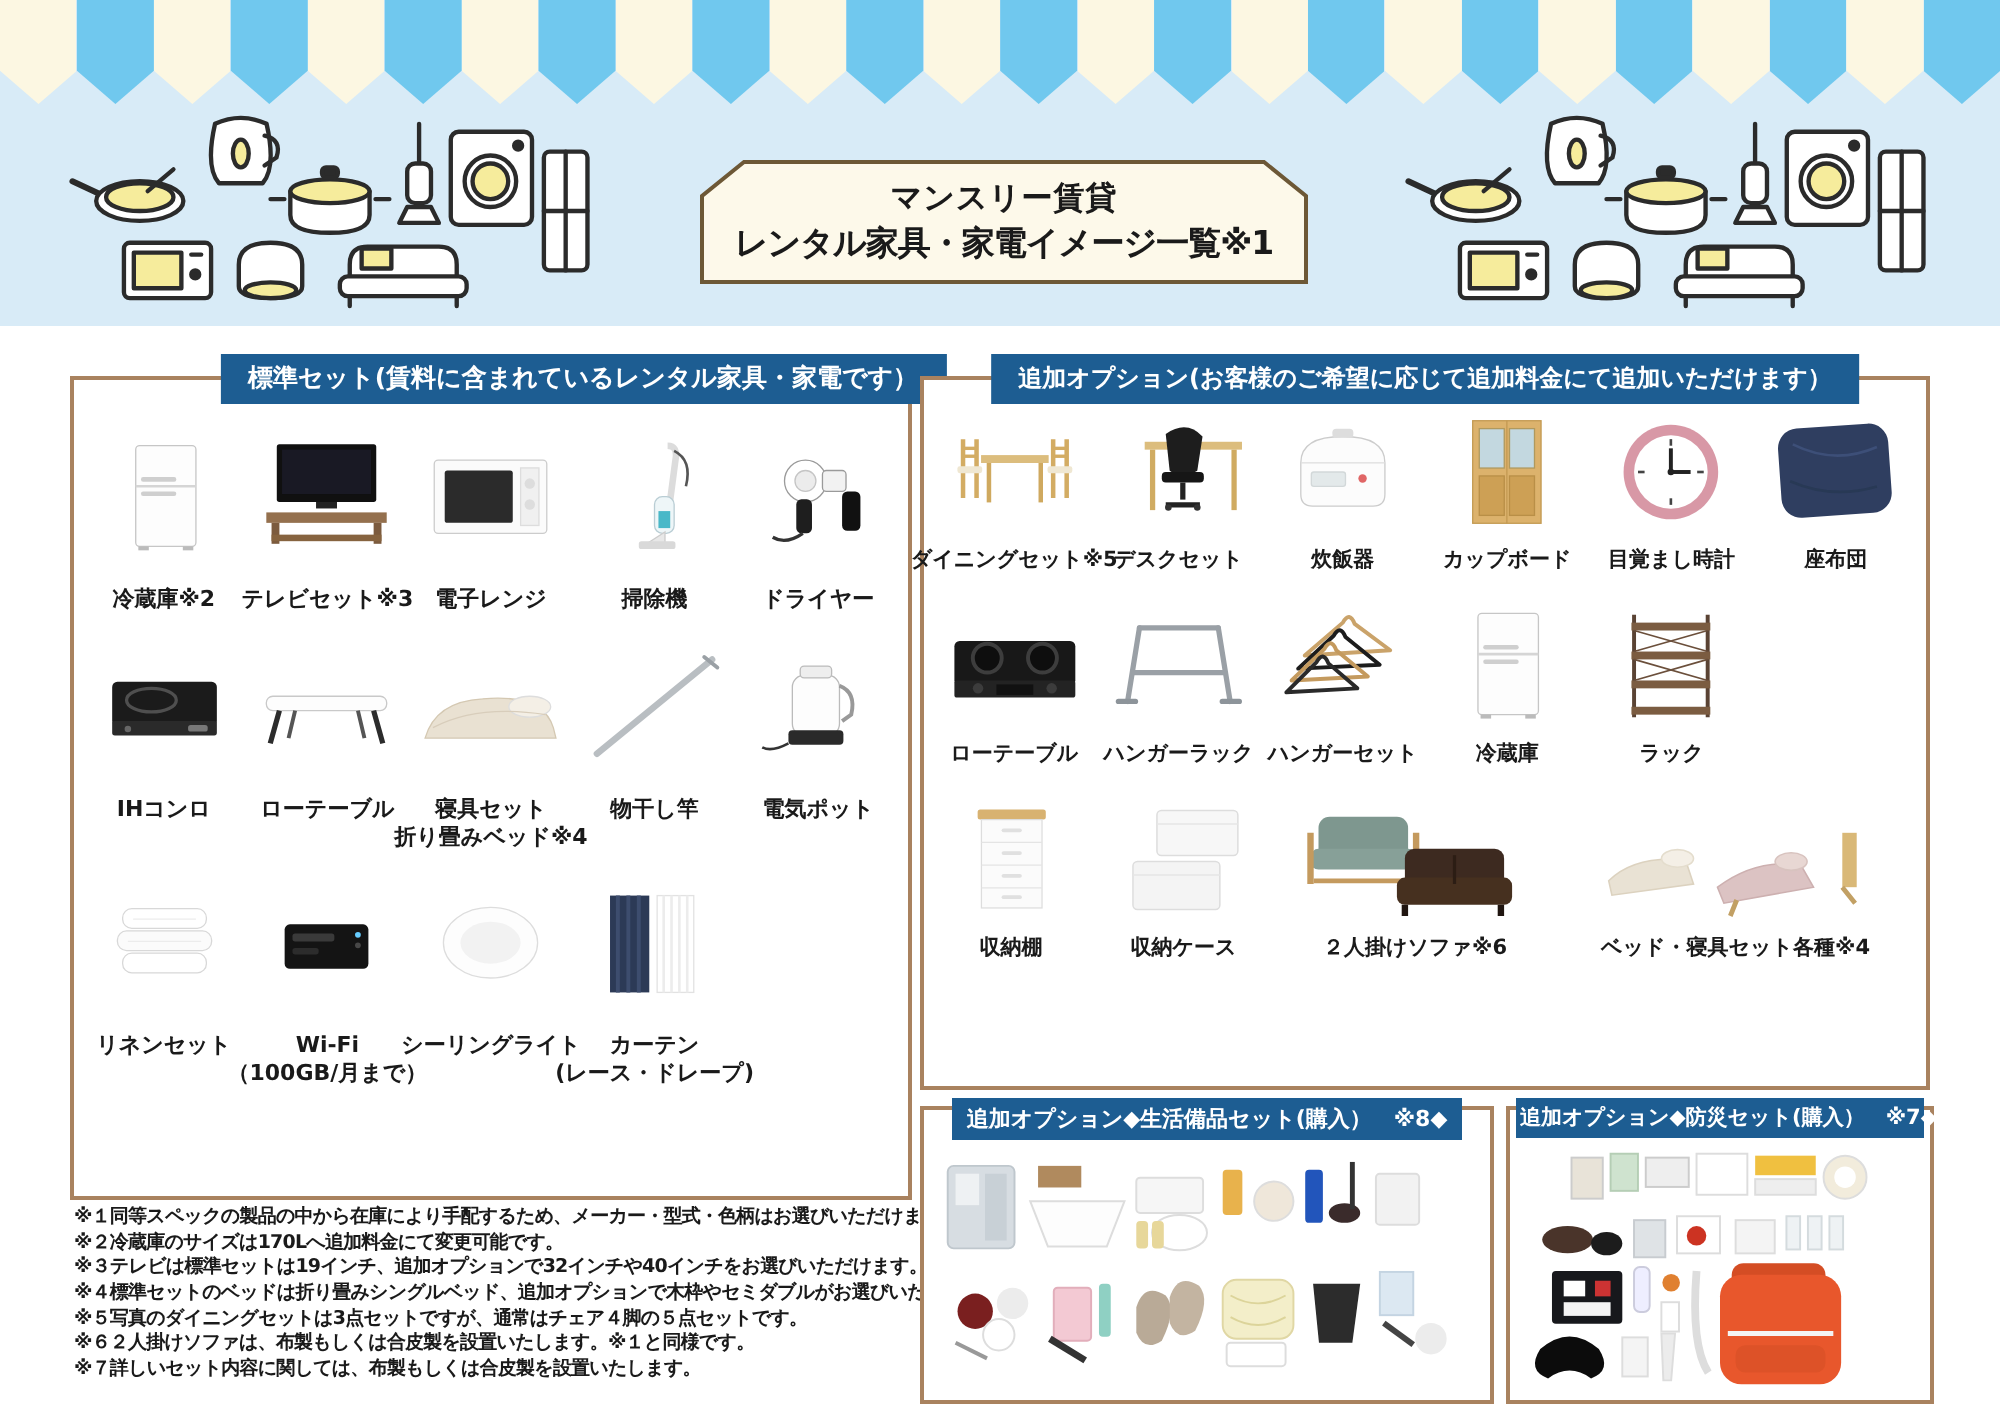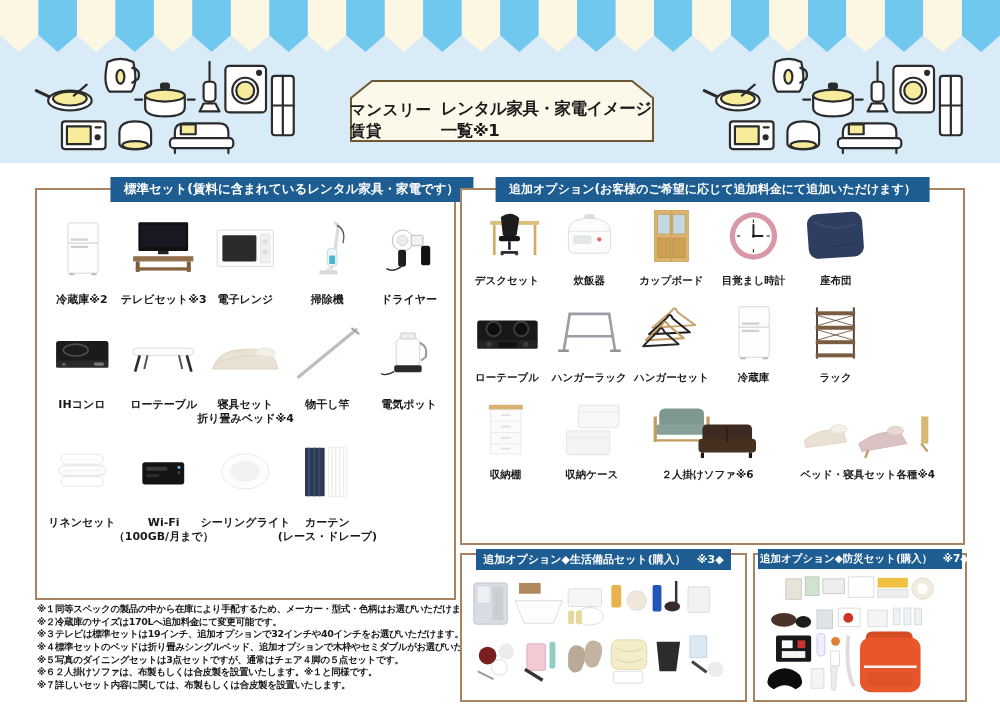--- a/index.html
+++ b/index.html
@@ -11,21 +11,21 @@
   .awning{position:absolute;top:0;left:0;right:0;height:52px;display:flex;}
   .stripe{flex:1;height:100%;clip-path:polygon(0 0,100% 0,100% 68%,50% 100%,0 68%);}
   .s-cream{background:#fcf7e2;}
   .s-blue{background:#70c8ee;}
   .cluster{position:absolute;top:54px;width:272px;height:104px;}
   .cluster-left{left:26px;}
   .cluster-right{left:694px;}
   .cluster svg{width:100%;height:100%;}
   .plaque{position:absolute;left:350px;top:80px;width:304px;height:62px;}
   .plaque-bg{position:absolute;inset:0;width:100%;height:100%;}
-  .plaque-text{position:absolute;inset:0;display:flex;align-items:flex-end;justify-content:center;gap:1px;}
+  .plaque-text{position:absolute;inset:0;display:flex;flex-direction:column;align-items:center;justify-content:center;gap:1px;}
   .t1{font-size:15.5px;font-weight:bold;letter-spacing:.5px;}
   .t2{font-size:16.5px;font-weight:bold;letter-spacing:-.5px;}
 
   
   .panel{position:absolute;background:#fff;border:2px solid #a9825f;}
   .panel-std{left:35px;top:188px;width:417px;height:408px;}
   .panel-opt{left:460px;top:188px;width:501px;height:353px;}
   .panel-header{position:absolute;top:-13px;left:50%;transform:translateX(-50%);
     background:#1d5d92;color:#fff;font-weight:bold;white-space:nowrap;padding:4px 14px;}
   .panel-std .panel-header{font-size:12.5px;margin-left:46px;}
@@ -375,20 +375,38 @@
           <div class="lbl">カーテン<br>(レース・ドレープ)</div>
         </div>
       </div>
   </section>
 
   <section class="panel panel-opt">
     <div class="panel-header">追加オプション(お客様のご希望に応じて追加料金にて追加いただけます）</div>
     <div class="grid opt-row opt-row1">
         <div class="cell">
           <div class="thumb">
+            <svg viewBox="0 0 140 90">
+              <path d="M24 16 v52 M36 16 v52" stroke="#d3ac63" stroke-width="4"></path>
+              <line x1="24" y1="24" x2="36" y2="24" stroke="#d3ac63" stroke-width="3"></line>
+              <line x1="24" y1="31" x2="36" y2="31" stroke="#d3ac63" stroke-width="3"></line>
+              <rect x="19" y="40" width="22" height="6" rx="2" fill="#efe7d2"></rect>
+              <path d="M104 16 v52 M116 16 v52" stroke="#d3ac63" stroke-width="4"></path>
+              <line x1="104" y1="24" x2="116" y2="24" stroke="#d3ac63" stroke-width="3"></line>
+              <line x1="104" y1="31" x2="116" y2="31" stroke="#d3ac63" stroke-width="3"></line>
+              <rect x="99" y="40" width="22" height="6" rx="2" fill="#efe7d2"></rect>
+              <rect x="40" y="30" width="60" height="7" fill="#dcbd7d"></rect>
+              <line x1="47" y1="37" x2="47" y2="72" stroke="#cfa95f" stroke-width="4"></line>
+              <line x1="93" y1="37" x2="93" y2="72" stroke="#cfa95f" stroke-width="4"></line>
+            </svg>
+          </div>
+          <div class="lbl">ダイニングセット※5</div>
+        </div>
+        <div class="cell">
+          <div class="thumb">
             <svg viewBox="0 0 120 90">
               <rect x="34" y="22" width="74" height="6" fill="#dcbd7d"></rect>
               <line x1="40" y1="28" x2="40" y2="74" stroke="#d0ab61" stroke-width="4"></line>
               <line x1="102" y1="28" x2="102" y2="74" stroke="#d0ab61" stroke-width="4"></line>
               <path d="M50 16 q16 -11 28 2 l-4 26 q-12 7 -21 0 z" fill="#1d1d1d"></path>
               <rect x="47" y="45" width="32" height="8" rx="3" fill="#161616"></rect>
               <line x1="63" y1="53" x2="63" y2="66" stroke="#222" stroke-width="4"></line>
               <path d="M50 70 h26" stroke="#222" stroke-width="4"></path>
               <circle cx="52" cy="72" r="2.5" fill="#333"></circle>
               <circle cx="74" cy="72" r="2.5" fill="#333"></circle>
@@ -592,21 +610,21 @@
       <div class="fn">※１同等スペックの製品の中から在庫により手配するため、メーカー・型式・色柄はお選びいただけません</div>
       <div class="fn">※２冷蔵庫のサイズは170Lへ追加料金にて変更可能です。</div>
       <div class="fn">※３テレビは標準セットは19インチ、追加オプションで32インチや40インチをお選びいただけます。</div>
       <div class="fn">※４標準セットのベッドは折り畳みシングルベッド、追加オプションで木枠やセミダブルがお選びいただけます。</div>
       <div class="fn">※５写真のダイニングセットは3点セットですが、通常はチェア４脚の５点セットです。</div>
       <div class="fn">※６２人掛けソファは、布製もしくは合皮製を設置いたします。※１と同様です。</div>
       <div class="fn">※７詳しいセット内容に関しては、布製もしくは合皮製を設置いたします。</div>
     </div>
 
   <section class="pbox pbox1">
-    <div class="pbox-header">追加オプション◆生活備品セット(購入）　※3◆</div>
+    <div class="pbox-header">追加オプション◆生活備品セット(購入）　※8◆</div>
     <div class="pbox-body">
         <svg viewBox="0 0 280 125">
           <rect x="8" y="10" width="34" height="42" rx="3" fill="#d7dde2" stroke="#bfc7cd"></rect>
           <rect x="12" y="14" width="12" height="16" fill="#eef1f3"></rect>
           <rect x="27" y="14" width="11" height="34" fill="#c8d0d6"></rect>
           <rect x="54" y="10" width="22" height="11" fill="#b08a5e"></rect>
           <path d="M50 28 h48 l-9 23 h-30 z" fill="#fdfdfd" stroke="#ddd"></path>
           <rect x="104" y="16" width="34" height="18" rx="2" fill="#f6f6f6" stroke="#ddd"></rect>
           <ellipse cx="126" cy="44" rx="14" ry="9" fill="#fff" stroke="#ddd"></ellipse>
           <rect x="104" y="38" width="6" height="14" rx="2" fill="#e7d79a"></rect>

